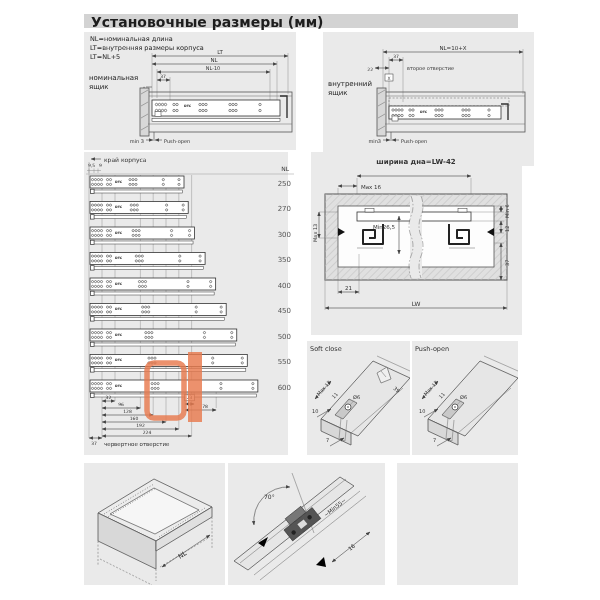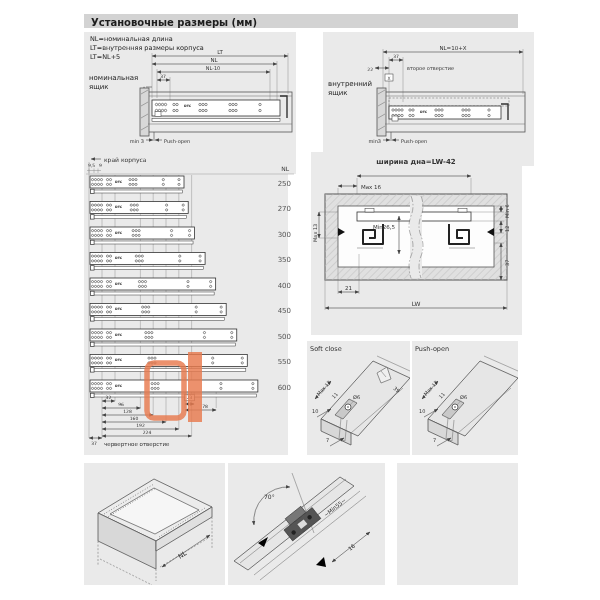--- a/index.html
+++ b/index.html
@@ -1,21 +1,21 @@
 <!DOCTYPE html>
 <html><head>
 <meta charset="utf-8">
 <style>
   *{margin:0;padding:0;box-sizing:border-box}
   html,body{background:#fff}
   body{font-family:"DejaVu Sans","Liberation Sans",sans-serif}
   #page{position:relative;width:600px;height:600px;background:#fff;overflow:hidden}
   .panel{position:absolute;background:#eaeaea}
   #hdr{position:absolute;left:84px;top:14px;width:434px;height:14px;background:#d3d3d3;color:#1d1d1d;
-       font-size:10px;font-weight:bold;line-height:17px;padding-left:7px}
+       font-size:14px;font-weight:bold;line-height:17px;padding-left:7px}
   .notes{position:absolute;left:6px;top:3px;font-size:6.5px;color:#222;line-height:1.4}
   .plabel{position:absolute;left:5px;font-size:7px;color:#222;line-height:1.35}
   .psvg{position:absolute;left:0;top:0}
   svg text{fill:#333;font-family:"DejaVu Sans",sans-serif}
   .t45{font-size:4.5px}.t5{font-size:5px}.t55{font-size:5.5px}
   .t6{font-size:6px}.t65{font-size:6.5px}
   .tb7{font-size:7px;font-weight:bold}
   .mid{text-anchor:middle}.end{text-anchor:end}
   .dim{stroke:#444;stroke-width:.6;fill:none}
   .ext{stroke:#777;stroke-width:.4;fill:none}
@@ -46,21 +46,21 @@
     <marker id="ar" viewBox="0 0 8 8" refX="7.5" refY="4" markerWidth="7" markerHeight="7" orient="auto-start-reverse">
       <path d="M0,0.8 L8,4 L0,7.2 z" fill="#444"></path>
     </marker>
   </defs>
 </svg>
 
 <div id="page">
 
   <div id="hdr">Установочные размеры (мм)</div>
 
-  <div class="panel" style="left:84px;top:32px;width:212px;height:142px">
+  <div class="panel" style="left:84px;top:32px;width:212px;height:118px">
     <div class="notes">
       <div>NL=номинальная длина</div>
       <div>LT=внутренняя размеры корпуса</div>
       <div>LT=NL+5</div>
     </div>
     <div class="plabel" style="top:42px">
       <div>номинальная</div>
       <div>ящик</div>
     </div>
     <svg class="psvg" width="212" height="118" viewBox="0 0 212 118">

